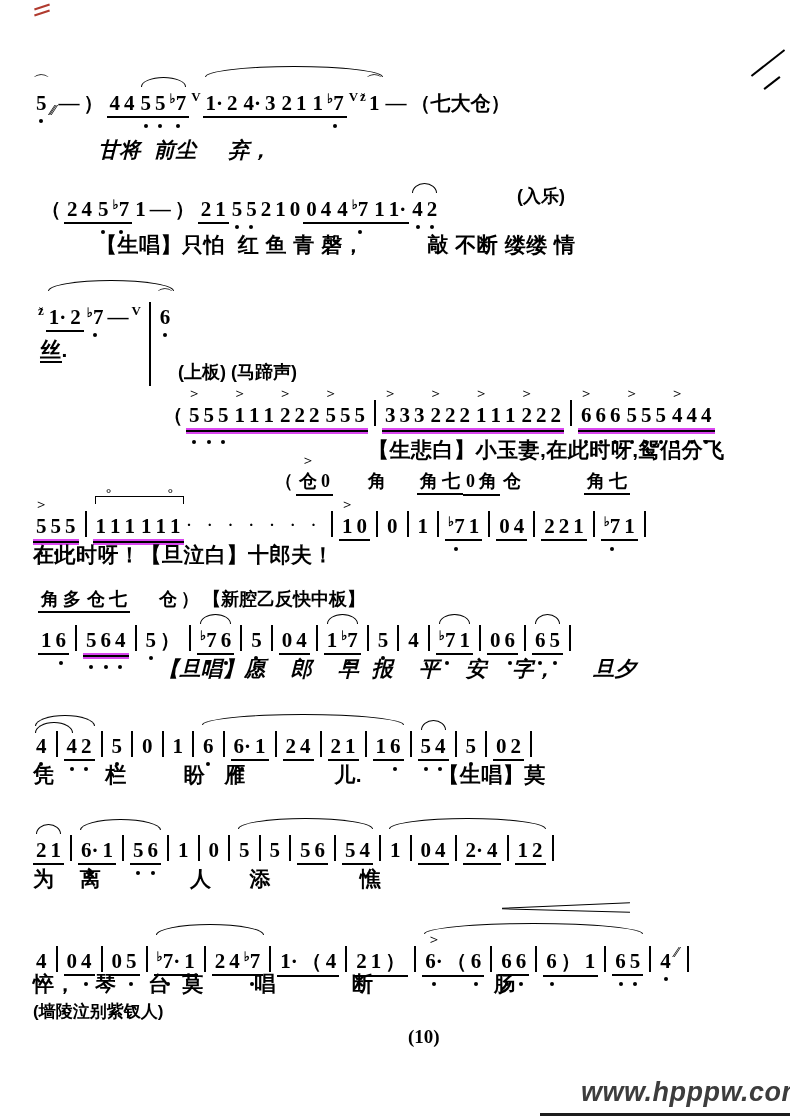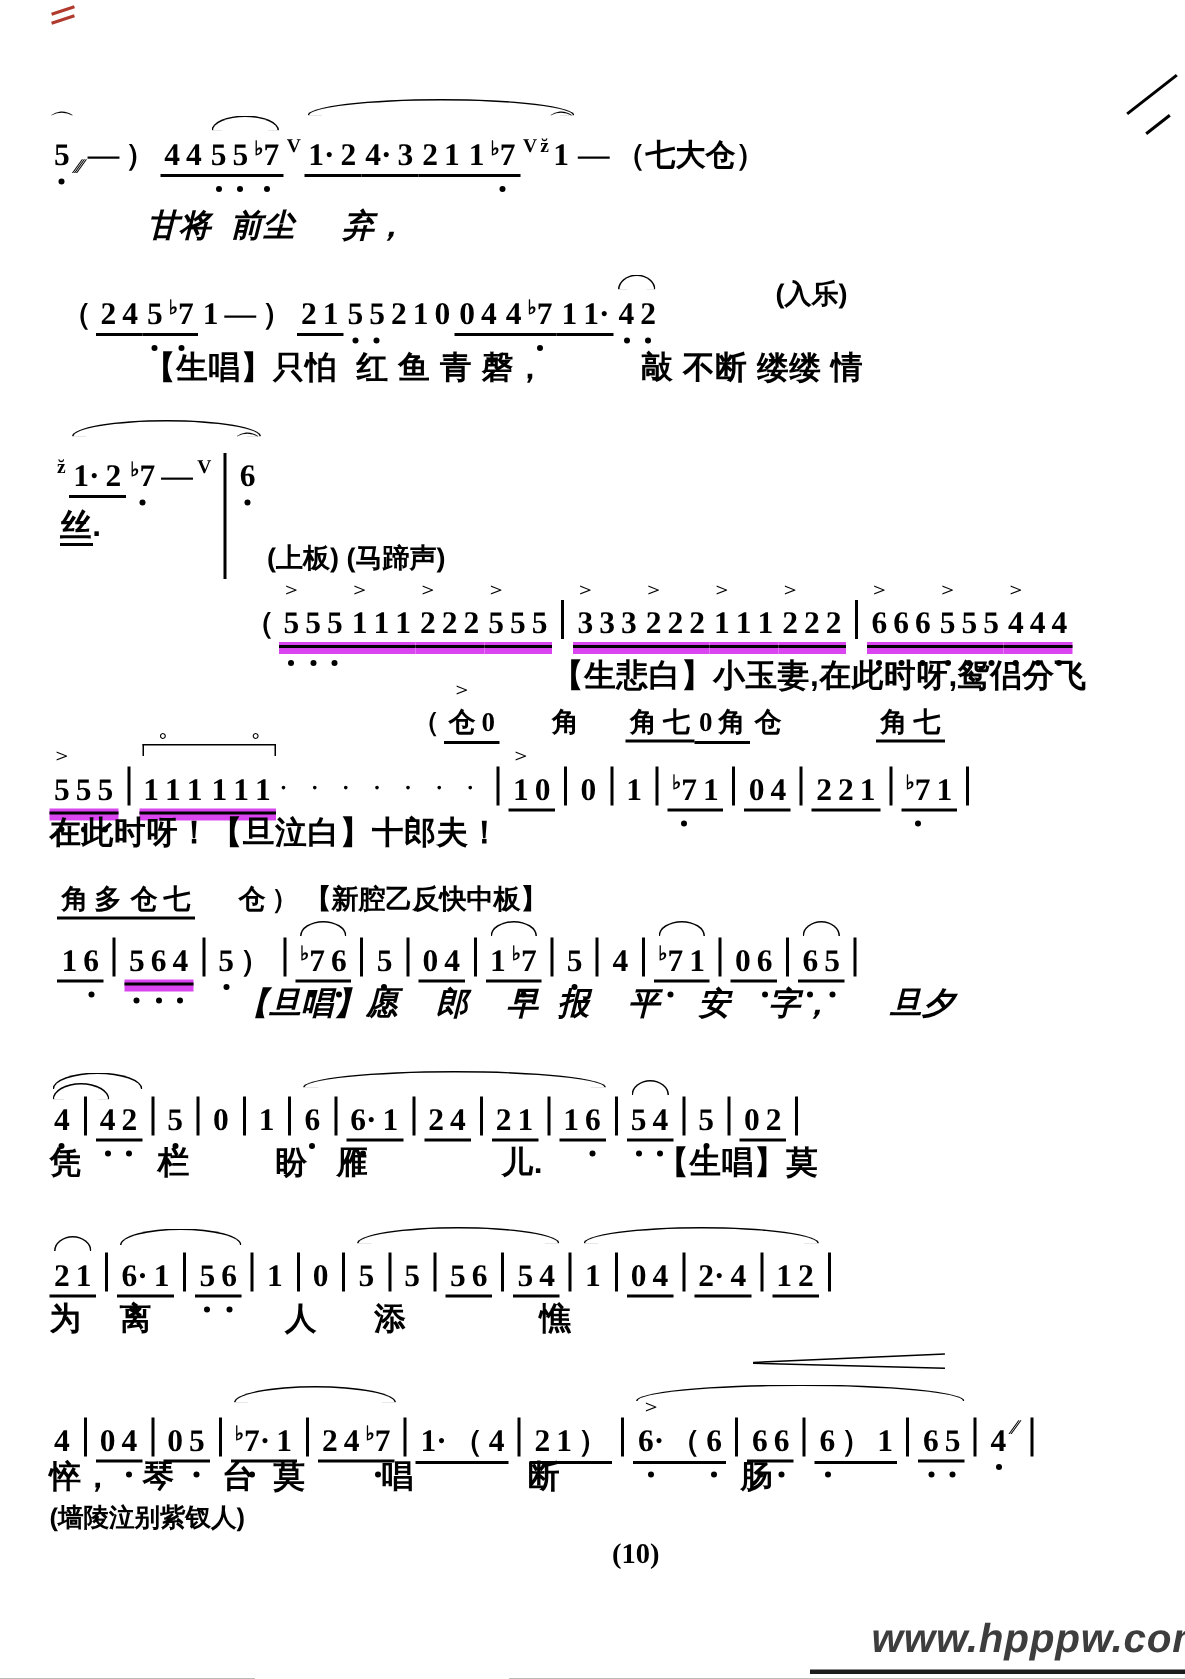--- a/index.html
+++ b/index.html
@@ -2,21 +2,21 @@
 <html><head>
 <meta charset="utf-8">
 <style>
   html,body{margin:0;padding:0;background:#888;}
   #page{position:relative;width:790px;height:1119px;background:#ffffff;overflow:hidden;
         font-family:"Liberation Sans",sans-serif;color:#000;}
   
   .system{position:absolute;white-space:nowrap;}
   .grp{display:inline-block;position:relative;padding:0 1px;vertical-align:baseline;}
   .u1{border-bottom:2px solid #000;}
-  .u2{border-bottom:8px solid #d946ef;}
+  .u2{border-bottom:6px solid #d946ef;}
   .u2::after{content:"";position:absolute;left:0;right:0;bottom:-4px;border-bottom:2px solid #000;}
   .grp.slur::before{content:"";position:absolute;left:3px;right:3px;top:-13px;height:9px;
       border:1.6px solid #000;border-bottom:none;border-radius:50% 50% 0 0/100% 100% 0 0;}
   .tk{display:inline-block;position:relative;font:700 21px "Liberation Serif",serif;
       margin:0 2px;line-height:26px;}
   .tk.txt{font:700 20px "Liberation Sans",sans-serif;}
   .perc .tk{font-size:18px;}
   .perc .tk.txt{font-size:18px;}
   .lo::after{content:"";position:absolute;left:50%;transform:translateX(-50%);bottom:-7px;
       width:4px;height:4px;border-radius:50%;background:#000;}

